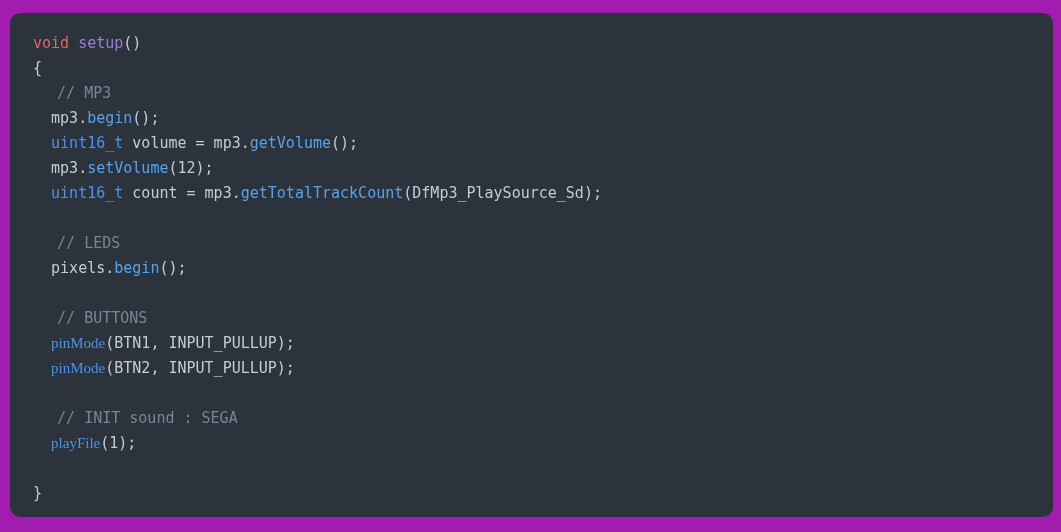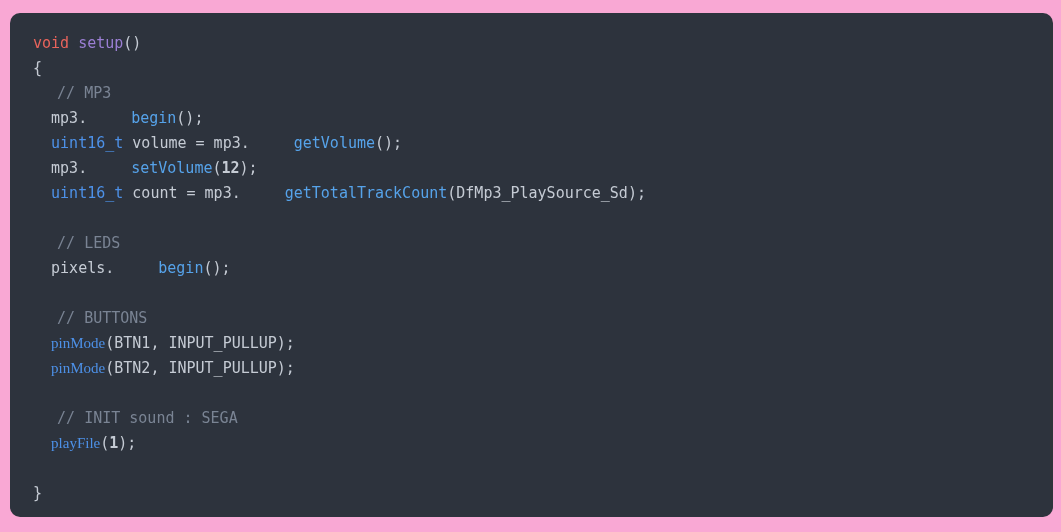--- a/index.html
+++ b/index.html
@@ -10,21 +10,21 @@
   body {
     width: 1061px;
     height: 532px;
     overflow: hidden;
     font-family: "DejaVu Sans Mono", "Liberation Mono", monospace;
   }
   #root {
     position: relative;
     width: 1061px;
     height: 532px;
-    background: #f9a8d4;
+    background: #a21caf;
   }
   #code-panel {
     position: absolute;
     left: 10px;
     top: 13px;
     width: 1043px;
     height: 504px;
     background: #2d333d;
     border-radius: 10px;
     overflow: hidden;
@@ -46,24 +46,24 @@
   }
   .line.blank {
     height: 25px;
   }
   
   .t-plain   { color: #c5cbd4; }
   .t-keyword { color: #e9645c; }
   .t-type    { color: #4d91e8; }
   .t-fndef   { color: #9b7fd4; }
   .t-fn      { color: #4d91e8; font-family: Liberation Serif, serif; }
-  .t-method  { color: #56a3ea; margin-left: 44px; }
+  .t-method  { color: #56a3ea; }
   .t-comment { color: #7a8494; margin-left: 6px; }
   .t-punct   { color: #c5cbd4; }
-  .t-num     { color: #c5cbd4; font-weight: bold; }
+  .t-num     { color: #c5cbd4; }
 </style>
 </head>
 <body>
 
 <div id="root">
   <div id="code-panel">
     <div class="code-body" id="code-body"><div class="line"><span class="t-keyword">void</span><span class="t-plain"> </span><span class="t-fndef">setup</span><span class="t-punct">()</span></div><div class="line"><span class="t-punct">{</span></div><div class="line"><span class="t-plain">  </span><span class="t-comment">// MP3</span></div><div class="line"><span class="t-plain">  </span><span class="t-plain">mp3.</span><span class="t-method">begin</span><span class="t-punct">();</span></div><div class="line"><span class="t-plain">  </span><span class="t-type">uint16_t</span><span class="t-plain"> volume = mp3.</span><span class="t-method">getVolume</span><span class="t-punct">();</span></div><div class="line"><span class="t-plain">  </span><span class="t-plain">mp3.</span><span class="t-method">setVolume</span><span class="t-punct">(</span><span class="t-num">12</span><span class="t-punct">);</span></div><div class="line"><span class="t-plain">  </span><span class="t-type">uint16_t</span><span class="t-plain"> count = mp3.</span><span class="t-method">getTotalTrackCount</span><span class="t-punct">(</span><span class="t-plain">DfMp3_PlaySource_Sd</span><span class="t-punct">);</span></div><div class="line blank">&nbsp;</div><div class="line"><span class="t-plain">  </span><span class="t-comment">// LEDS</span></div><div class="line"><span class="t-plain">  </span><span class="t-plain">pixels.</span><span class="t-method">begin</span><span class="t-punct">();</span></div><div class="line blank">&nbsp;</div><div class="line"><span class="t-plain">  </span><span class="t-comment">// BUTTONS</span></div><div class="line"><span class="t-plain">  </span><span class="t-fn">pinMode</span><span class="t-punct">(</span><span class="t-plain">BTN1, INPUT_PULLUP</span><span class="t-punct">);</span></div><div class="line"><span class="t-plain">  </span><span class="t-fn">pinMode</span><span class="t-punct">(</span><span class="t-plain">BTN2, INPUT_PULLUP</span><span class="t-punct">);</span></div><div class="line blank">&nbsp;</div><div class="line"><span class="t-plain">  </span><span class="t-comment">// INIT sound : SEGA</span></div><div class="line"><span class="t-plain">  </span><span class="t-fn">playFile</span><span class="t-punct">(</span><span class="t-num">1</span><span class="t-punct">);</span></div><div class="line blank">&nbsp;</div><div class="line"><span class="t-punct">}</span></div></div>
   </div>
 </div>
 

